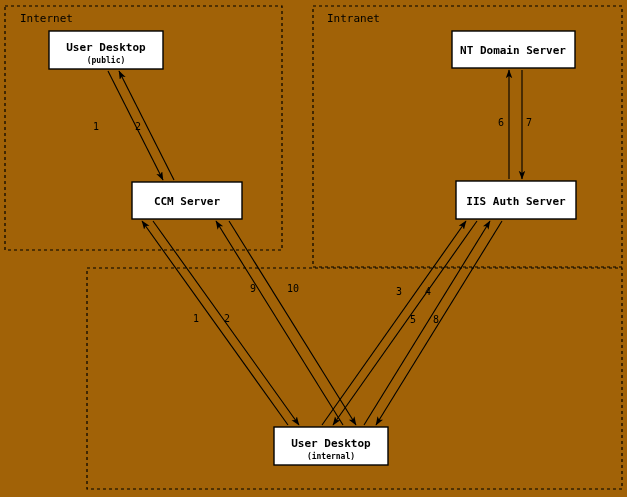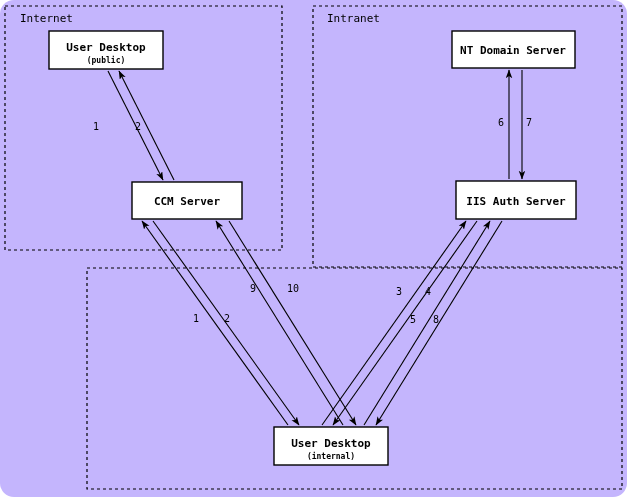--- a/index.html
+++ b/index.html
@@ -4,24 +4,23 @@
 <style>
   html, body {
     margin: 0;
     padding: 0;
     background: #ffffff;
   }
   #canvas {
     position: relative;
     width: 627px;
     height: 497px;
-    background: #c4b5fd;
+    background: #a16207;
     overflow: hidden;
     font-family: "DejaVu Sans Mono", "Liberation Mono", monospace;
-    border-radius: 14px;
   }
   svg#diagram {
     position: absolute;
     left: 0;
     top: 0;
     width: 627px;
     height: 497px;
   }
   .zone-rect {
     fill: none;

